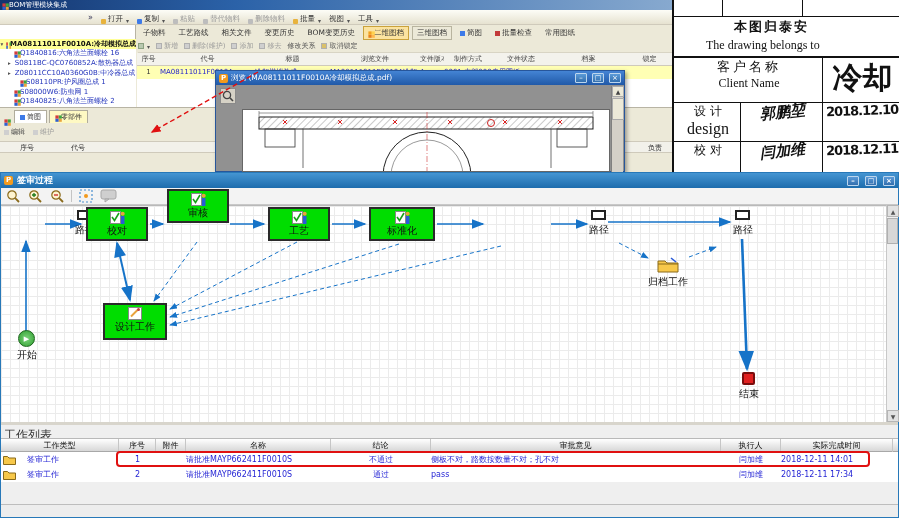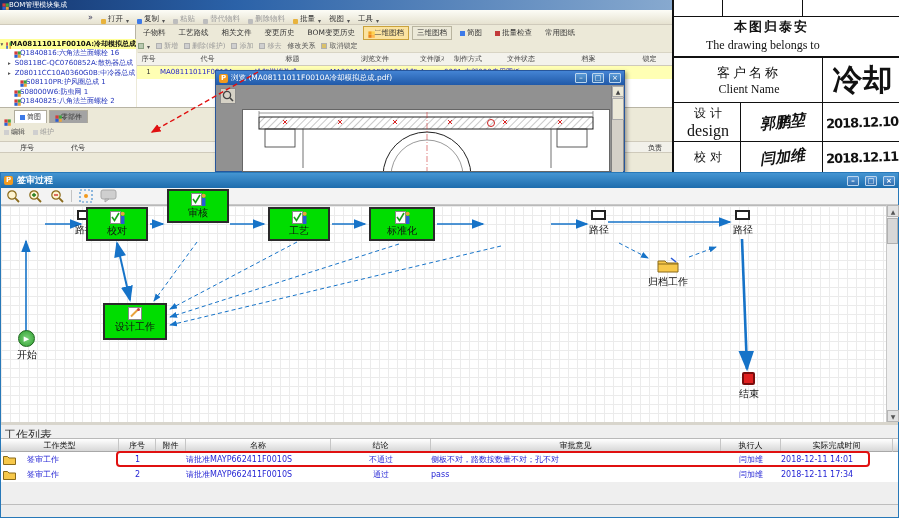--- a/index.html
+++ b/index.html
@@ -44,21 +44,21 @@
   .dochead span{position:absolute;top:0;font-size:7px;line-height:13px;text-align:center;color:#444;overflow:hidden;white-space:nowrap}
   .docrow{left:137px;top:66px;width:535px;height:13px;background:#ffffb4}
   .docrow span{position:absolute;top:0;font-size:7px;line-height:13px;color:#2525cc;overflow:hidden;white-space:nowrap}
   .dc0{left:0;width:23px;text-align:center}.dc1{left:23px;width:95px}.dc2{left:118px;width:75px}
   .dc3{left:193px;width:90px}.dc4{left:283px;width:24px}.dc5{left:307px;width:48px}
   .dc6{left:355px;width:58px}.dc7{left:413px;width:77px}.dc8{left:490px;width:45px}
   .docbody{left:137px;top:79px;width:535px;height:93px;background:#fff}
   
   .lowpanel{left:0;top:107px;width:672px;height:65px;background:#ece9d8;border-top:1px solid #b8b4a4}
   .lowtabs{left:4px;top:110px;height:13px;display:flex;gap:2px;font-size:7px;color:#333;align-items:flex-end}
-  .ltab{padding:1px 5px;border:1px solid #b0ac9c;border-bottom:none;background:#a3a3a3;display:inline-flex;gap:2px;align-items:center}
+  .ltab{padding:1px 5px;border:1px solid #b0ac9c;border-bottom:none;background:#fef9c3;display:inline-flex;gap:2px;align-items:center}
   .ltab.sel{background:#fff}
   .lowbar{left:4px;top:126px;height:12px;display:flex;gap:8px;font-size:7px;color:#444;align-items:center}
   .lowhead{left:0;top:141px;width:672px;height:12px;background:#f2f1ea;border-top:1px solid #cfcabb;border-bottom:1px solid #cfcabb}
   .lowhead span{position:absolute;font-size:7px;line-height:12px;text-align:center;color:#333}
   
   .pv-win{left:215px;top:70px;width:410px;height:102px;border:1px solid #27569b;box-shadow:2px 2px 4px rgba(0,0,0,.35);background:#919191}
   .pv-title{left:0;top:0;width:100%;height:14px;background:linear-gradient(#4484d4,#2059a8);color:#fff;
     font-size:7.5px;line-height:14px;display:flex;align-items:center;gap:3px;padding:0 3px}
   .plogo{display:inline-block;width:9px;height:9px;background:#f29a1d;border-radius:2px;color:#fff;
     font-size:7px;font-weight:bold;text-align:center;line-height:9px}
@@ -67,21 +67,21 @@
   .pv-tool{left:4px;top:17px;width:16px;height:16px;background:#d6d2c6;border:1px solid #8a8a8a}
   .pv-sheet{left:26px;top:38px;width:368px;height:63px;background:#fff;border:1px solid #666}
   .pv-scroll{left:395px;top:15px;width:12px;height:86px;background:#d4d0c8;border-left:1px solid #808080}
   .pv-scroll .arr{width:12px;height:11px;background:#ece9d8;border:1px solid #aaa;font-size:6px;text-align:center;line-height:10px;color:#444}
   .pv-scroll .thumb{position:absolute;left:0;top:12px;width:12px;height:22px;background:#ece9d8;border:1px solid #aaa}
   
   .tblock{left:672px;top:0;width:227px;height:172px;background:#fff;border-left:2px solid #111;color:#111}
   .tblock .cn-note{left:60px;top:18px;width:170px;font-size:13px;letter-spacing:2px;font-weight:bold;white-space:nowrap}
   .tblock .en-note{left:32px;top:38px;width:200px;font-size:12px;font-family:"Liberation Serif","DejaVu Serif",serif;white-space:nowrap}
   .tline{position:absolute;background:#111}
-  .tb-cell{position:absolute;display:flex;flex-direction:column;align-items:center;justify-content:center;overflow:hidden}
+  .tb-cell{position:absolute;display:flex;flex-direction:column;align-items:center;overflow:hidden}
   .sign{font-size:15px;font-weight:bold;font-style:italic;transform:rotate(-6deg);white-space:nowrap}
   .datestamp{font-size:13px;font-weight:bold;letter-spacing:-1px;transform:rotate(-2deg);white-space:nowrap}
   .bigclient{font-size:30px;font-weight:bold;font-family:"Liberation Serif","DejaVu Serif",serif;white-space:nowrap}
   
   .flow-win{left:0;top:172px;width:899px;height:346px;background:#f2f2f2;border:1px solid #2778b8}
   .flow-title{left:0;top:0;width:897px;height:15px;background:linear-gradient(#4595d2,#1d6cad);
     color:#fff;font-size:9px;font-weight:bold;line-height:15px;display:flex;align-items:center;gap:4px;padding:0 3px}
   .flow-toolbar{left:0;top:15px;width:897px;height:17px;background:#f3f3f3;border-bottom:1px solid #c8c8c8;
     display:flex;align-items:center;gap:6px;padding-left:4px}
   .tsep{width:1px;height:12px;background:#c4c4c4}

